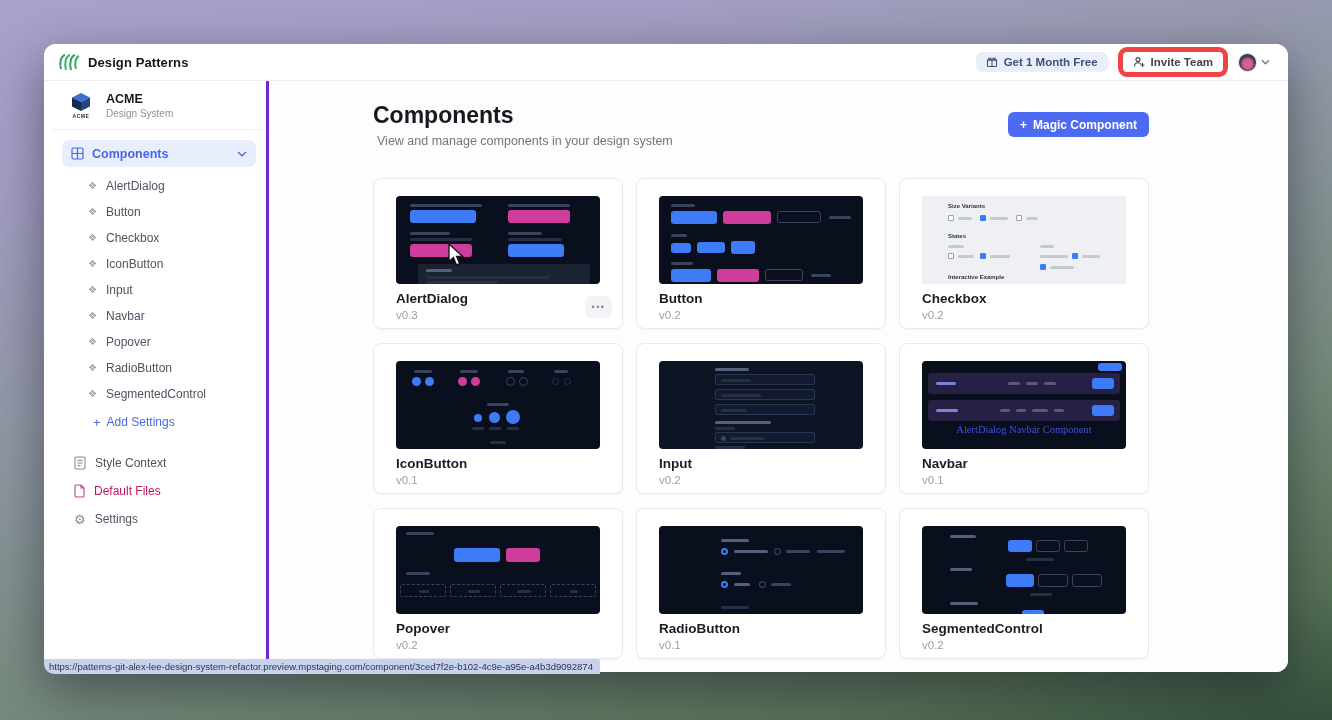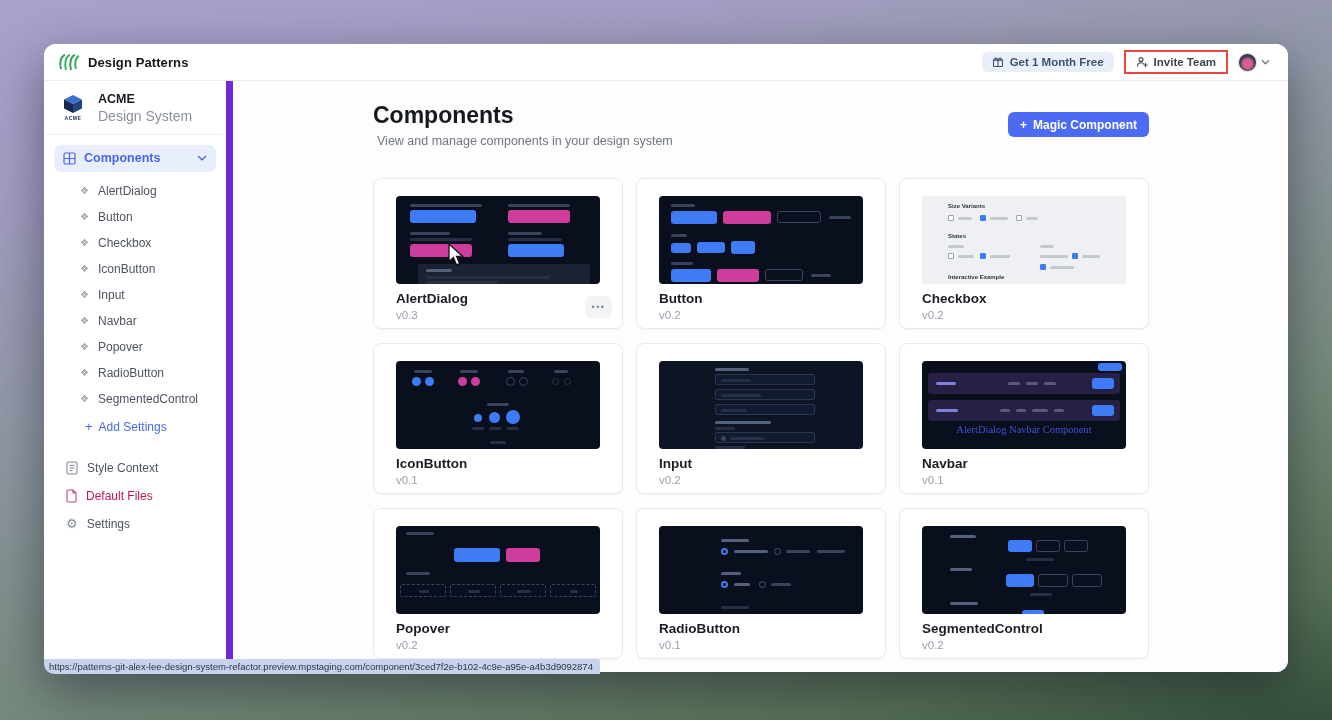--- a/index.html
+++ b/index.html
@@ -15,33 +15,33 @@
     box-shadow:0 18px 50px rgba(10,14,28,.45);
   }
   
   .topbar { position:absolute; top:0; left:0; right:0; height:37px; background:#fff;
     border-bottom:1px solid #ececf1; display:flex; align-items:center; z-index:3; }
   .brand { display:flex; align-items:center; gap:8px; padding-left:14px; width:178px; }
   .brand-name { font-size:13px; font-weight:700; color:#14171c; letter-spacing:.1px; }
   .tb-right { margin-left:auto; display:flex; align-items:center; gap:10px; padding-right:18px; }
   .promo-btn { display:flex; align-items:center; gap:6px; background:#eaeef9; color:#3e5178;
     font-size:11.5px; font-weight:600; padding:4px 10px; border-radius:6px; cursor:pointer; }
-  .invite-btn { display:flex; align-items:center; gap:6px; background:#fff; border:2px solid #ef4444;
-    color:#3d434e; font-size:11.5px; font-weight:600; padding:4px 10px; border-radius:0; cursor:pointer; }
+  .invite-btn { display:flex; align-items:center; gap:6px; background:#fff; border:5px solid #ef4444;
+    color:#3d434e; font-size:11.5px; font-weight:600; padding:4px 10px; border-radius:9px; cursor:pointer; }
   .avatar-wrap { display:flex; align-items:center; gap:4px; cursor:pointer; }
   .avatar { width:19px; height:19px; border-radius:50%; border:1px solid #d4d7de;
     background:radial-gradient(circle at 50% 58%, #d7608f 0 34%, #3a3f57 58%, #23273b 100%); }
   
-  .sidebar { position:absolute; top:37px; left:0; width:189px; bottom:0; background:#fff;
-    border-right:7px solid #6d28d9; z-index:2; }
+  .sidebar { position:absolute; top:37px; left:8px; width:217px; bottom:0; background:#fff;
+    border-right:3px solid #6d28d9; z-index:2; }
   .org { display:flex; align-items:center; gap:10px; padding:11px 14px 10px; border-bottom:1px solid #eef0f3; }
   .org-logo { width:30px; display:flex; flex-direction:column; align-items:center; gap:1px; }
   .org-logo-label { font-size:5px; font-weight:800; color:#1c2947; letter-spacing:.6px; }
   .org-name { font-size:12.5px; font-weight:700; color:#16191f; line-height:1.25; }
-  .org-sub { font-size:14px; color:#8a909c; }
+  .org-sub { font-size:10px; color:#8a909c; }
   .nav-main { margin:10px 10px 2px; height:27px; border-radius:7px; background:#e8eefb; color:#4a66e8;
     display:flex; align-items:center; gap:8px; padding:0 9px; font-size:12.5px; font-weight:600; cursor:pointer; }
   .nav-main .chev { margin-left:auto; }
   .sub-list { padding-top:4px; }
   .sub-item { height:26px; display:flex; align-items:center; gap:9px; padding-left:36px;
     font-size:12px; color:#4d5460; cursor:pointer; }
   .sub-icon { color:#9aa1ad; font-size:10px; line-height:1; }
   .add-item { height:26px; display:flex; align-items:center; gap:6px; padding-left:41px;
     font-size:12px; font-weight:500; color:#4a66e8; cursor:pointer; margin-top:2px; }
   .add-plus { font-size:13px; line-height:1; }

